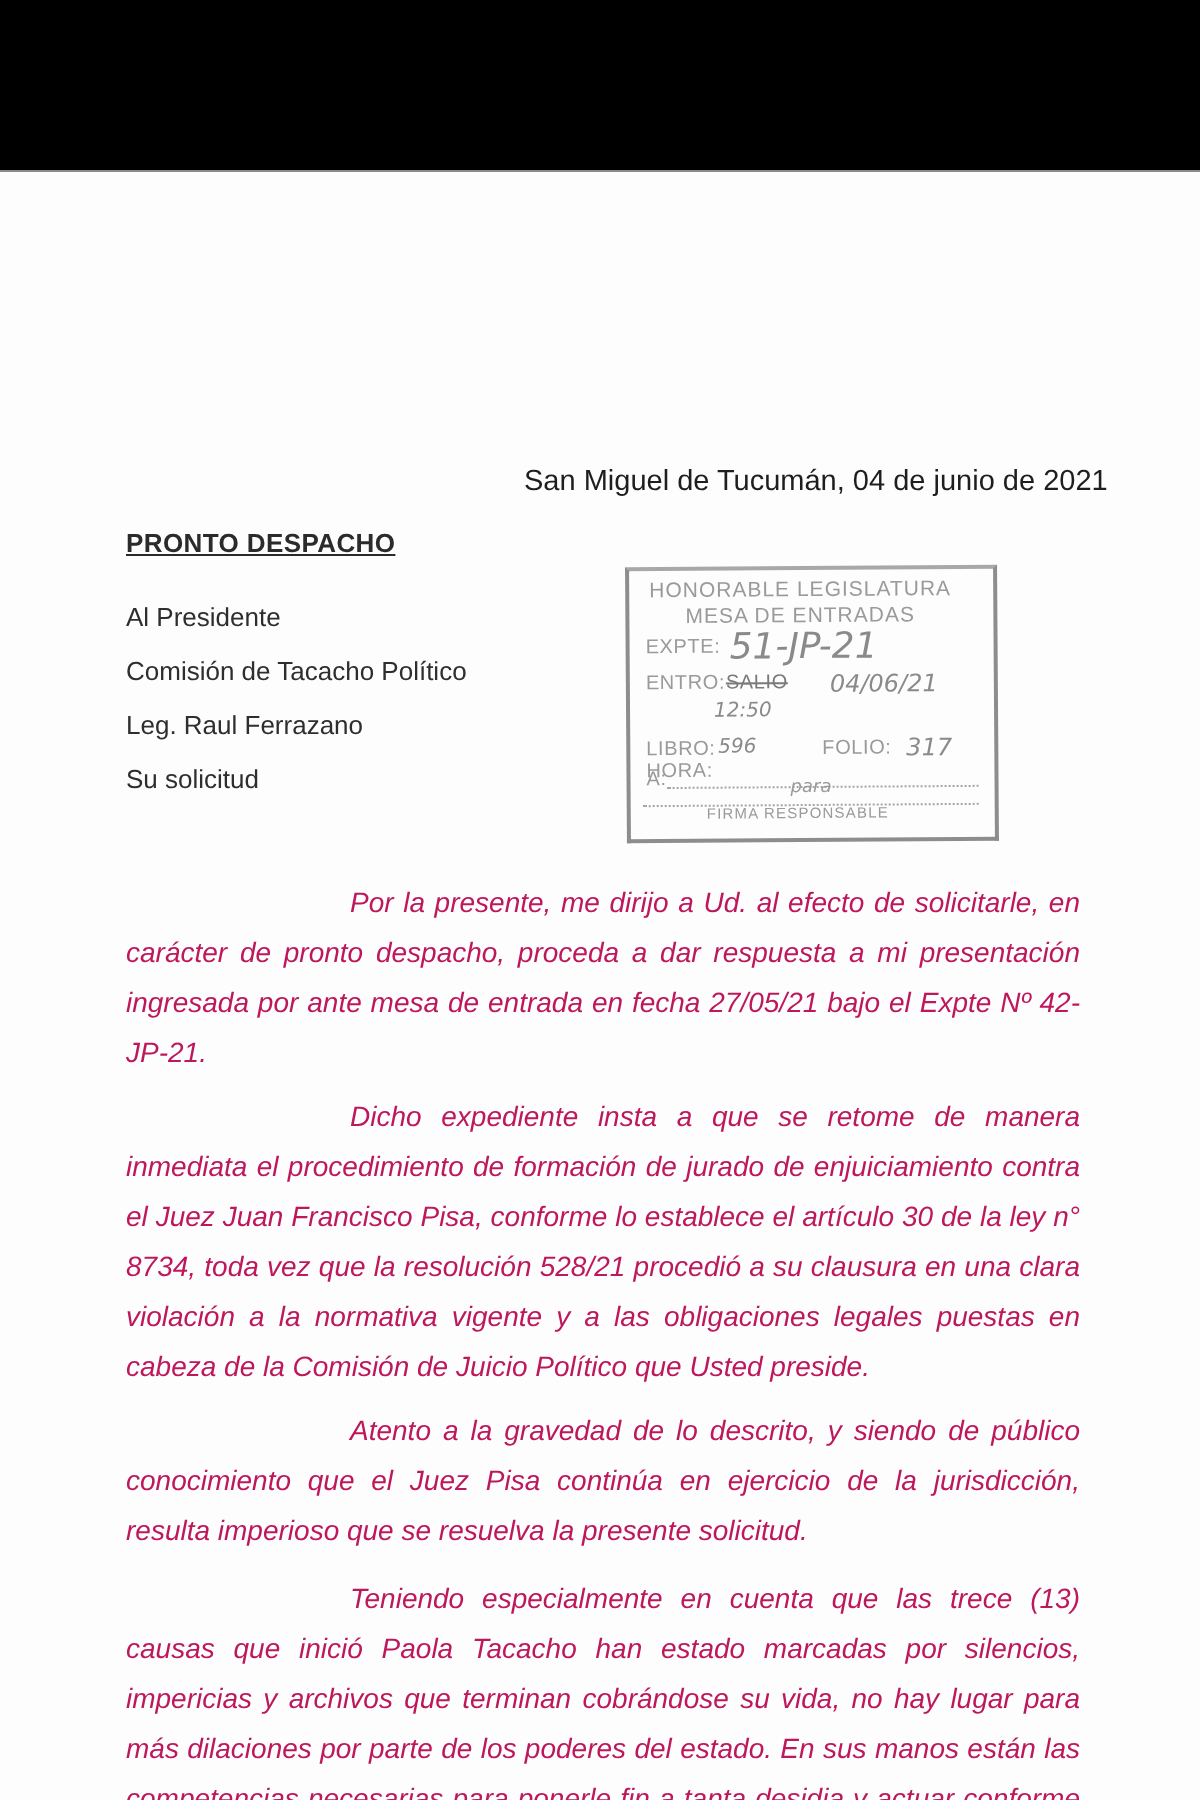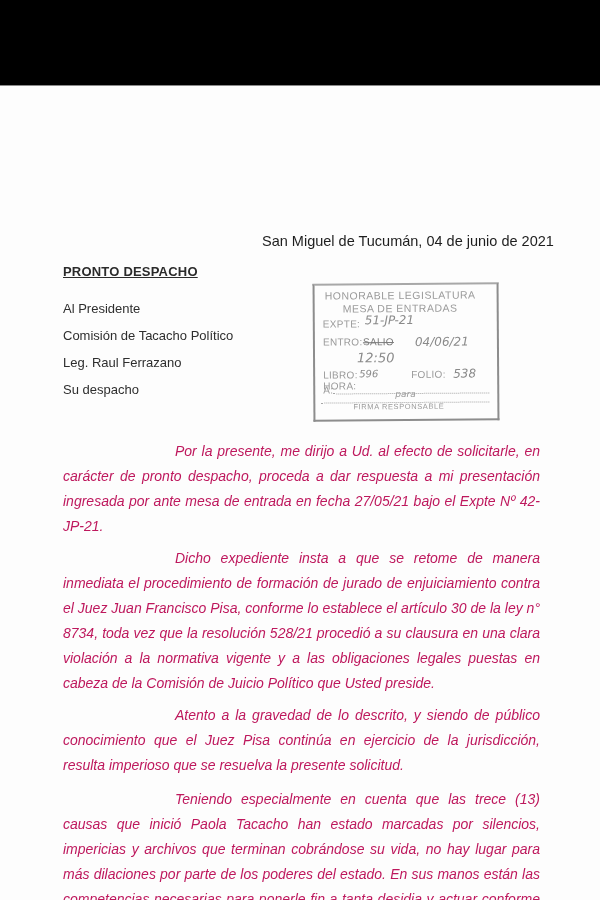--- a/index.html
+++ b/index.html
@@ -58,40 +58,40 @@
 <div class="topbar"></div>
 <div class="page"></div>
 
 <div class="dateline">San Miguel de Tucumán, 04 de junio de 2021</div>
 
 <div class="heading">PRONTO DESPACHO</div>
 
 <div class="addressee" style="top:301px;">Al Presidente</div>
 <div class="addressee" style="top:328px;">Comisión de Tacacho Político</div>
 <div class="addressee" style="top:355px;">Leg. Raul Ferrazano</div>
-<div class="addressee" style="top:382px;">Su despacho</div>
+<div class="addressee" style="top:382px;">Su solicitud</div>
 
 <div class="stamp">
   <span class="l1">HONORABLE LEGISLATURA</span>
   <span class="l2">MESA DE ENTRADAS</span>
 
   <span class="lab" style="top:33px;">EXPTE:</span>
-  <span class="hw" style="left:50px; top:28px; font-size:12px;">51-JP-21</span>
+  <span class="hw" style="left:50px; top:28px; font-size:18px;">51-JP-21</span>
 
   <span class="lab" style="top:51px;">ENTRO:</span>
   <span class="lab strike" style="left:48px; top:51px; color:#7a7a7a;">SALIO</span>
   <span class="hw" style="left:100px; top:50px; font-size:12px;">04/06/21</span>
 
   <span class="lab" style="top:67px;margin-top:28px;">HORA:</span>
-  <span class="hw" style="left:42px; top:65px; font-size:13px;">12:50</span>
+  <span class="hw" style="left:42px; top:65px; font-size:10px;">12:50</span>
 
   <span class="lab" style="top:84px;">LIBRO:</span>
   <span class="hw" style="left:44px; top:83px; font-size:10px;">596</span>
   <span class="lab" style="left:96px; top:84px;">FOLIO:</span>
-  <span class="hw" style="left:138px; top:82px; font-size:12px;">538</span>
+  <span class="hw" style="left:138px; top:82px; font-size:12px;">317</span>
 
   <span class="lab" style="top:99px;">A:</span>
   <div class="dots" style="top:108px; left:18px;"></div>
   <span class="hw" style="left:80px; top:104px; font-size:9px; color:#9a9a9a;">para</span>
   <div class="dots" style="top:117px;"></div>
   <span class="firma">FIRMA RESPONSABLE</span>
 </div>
 
 <div class="para" style="top:439px;">
   <span class="indent"></span><span>Por la presente, me dirijo a Ud. al efecto de solicitarle, en carácter de pronto despacho, proceda a dar respuesta a mi presentación ingresada por ante mesa de entrada en fecha 27/05/21 bajo el Expte Nº 42-JP-21.</span>

